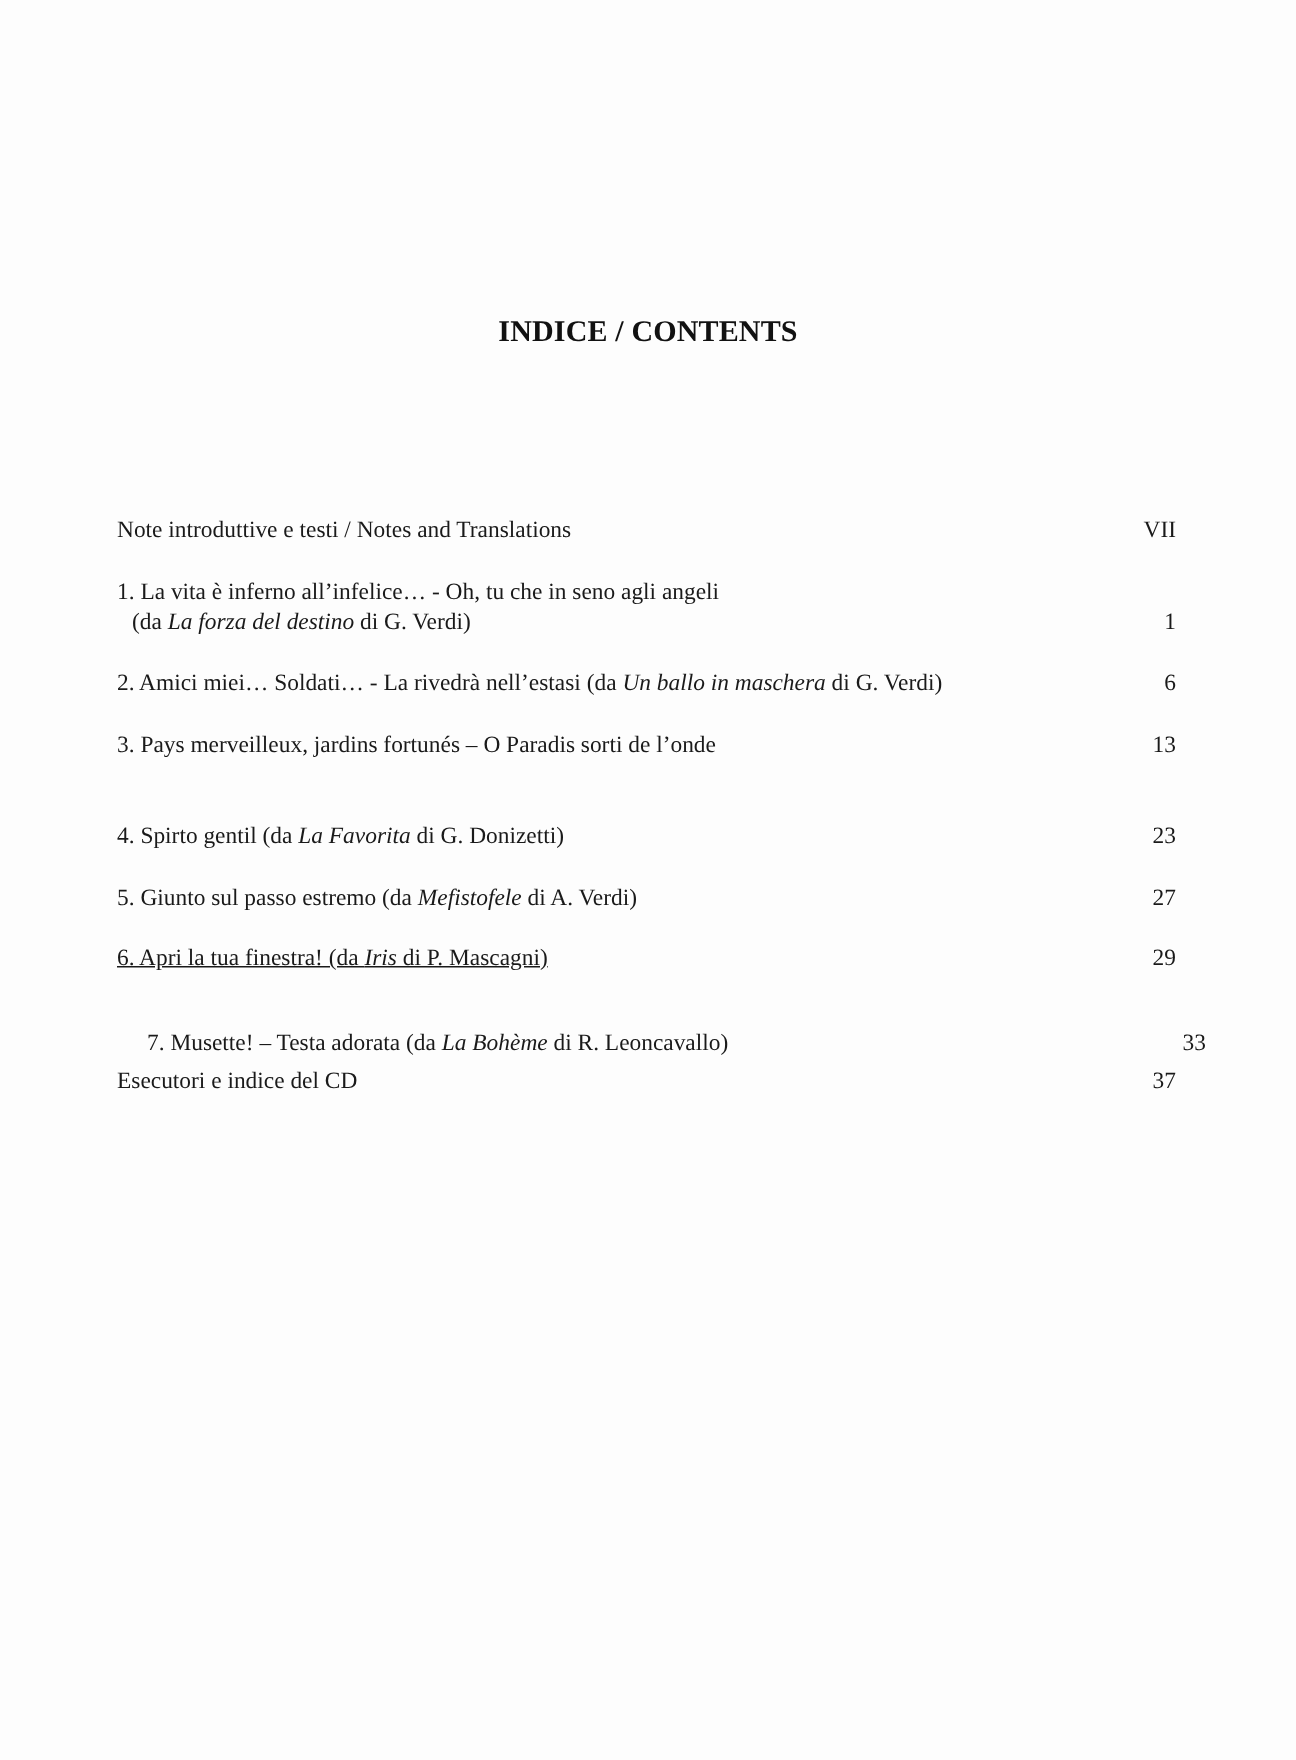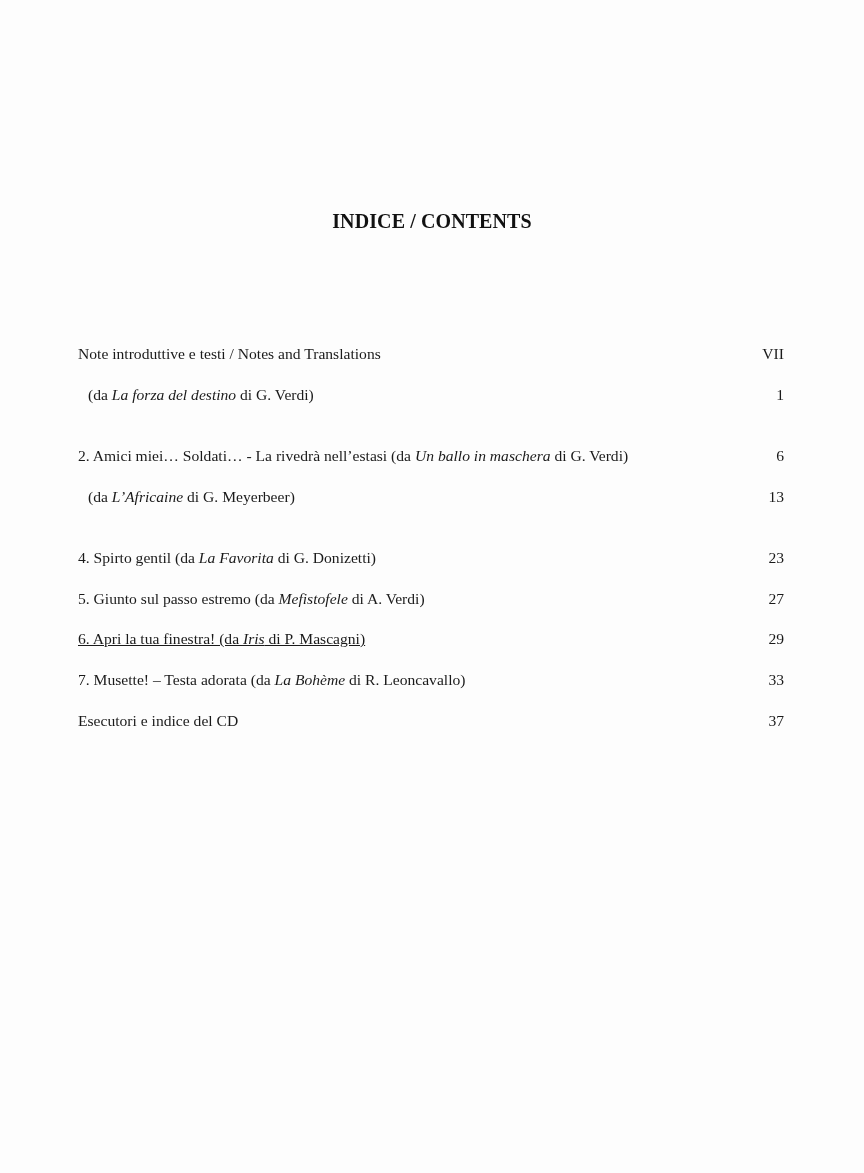--- a/index.html
+++ b/index.html
@@ -57,50 +57,51 @@
 <body>
 
 <div class="title">INDICE / CONTENTS</div>
 
 <div class="entry single" style="top:344px;">
   <span class="line">Note introduttive e testi / Notes and Translations</span>
   <span class="page">VII</span>
 </div>
 
 <div class="entry" style="top:385px;">
+  <span class="line">1. La vita è inferno all’infelice… - Oh, tu che in seno agli angeli</span>
   <span class="line indent"><span>(da </span><i>La forza del destino</i><span> di G. Verdi)</span></span>
   <span class="page">1</span>
 </div>
 
 <div class="entry single" style="top:446px;">
   <span class="line"><span>2. Amici miei… Soldati… - La rivedrà nell’estasi (da </span><i>Un ballo in maschera</i><span> di G. Verdi)</span></span>
   <span class="page">6</span>
 </div>
 
 <div class="entry" style="top:487px;">
-  <span class="line indent"><span>(da </span><i>L’Africaine</i><span> di G. Meyerbeer)</span></span>
+  <span class="line">3. Pays merveilleux, jardins fortunés – O Paradis sorti de l’onde</span>
   <span class="page">13</span>
 </div>
 
 <div class="entry single" style="top:548px;">
   <span class="line"><span>4. Spirto gentil (da </span><i>La Favorita</i><span> di G. Donizetti)</span></span>
   <span class="page">23</span>
 </div>
 
 <div class="entry single" style="top:589px;">
   <span class="line"><span>5. Giunto sul passo estremo (da </span><i>Mefistofele</i><span> di A. Verdi)</span></span>
   <span class="page">27</span>
 </div>
 
 <div class="entry single" style="top:629px;text-decoration:underline;">
   <span class="line"><span>6. Apri la tua finestra! (da </span><i>Iris</i><span> di P. Mascagni)</span></span>
   <span class="page">29</span>
 </div>
 
-<div class="entry single" style="top:670px;">
+<div class="entry single" style="top:686px;margin-left:20px;">
   <span class="line"><span>7. Musette! – Testa adorata (da </span><i>La Bohème</i><span> di R. Leoncavallo)</span></span>
   <span class="page">33</span>
 </div>
 
 <div class="entry single" style="top:711px;">
   <span class="line">Esecutori e indice del CD</span>
   <span class="page">37</span>
 </div>
 
 </body></html>

